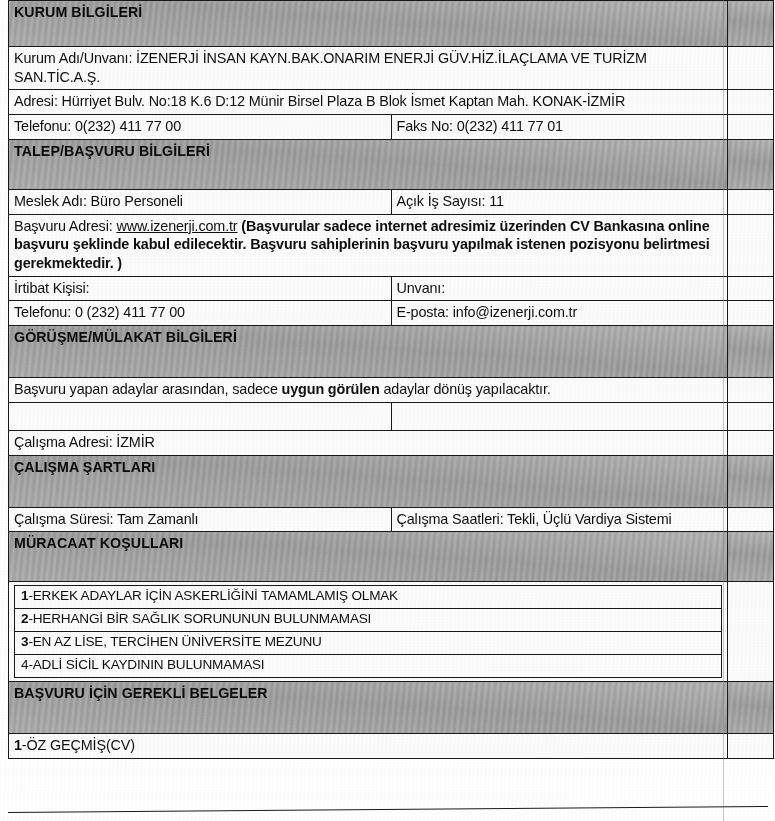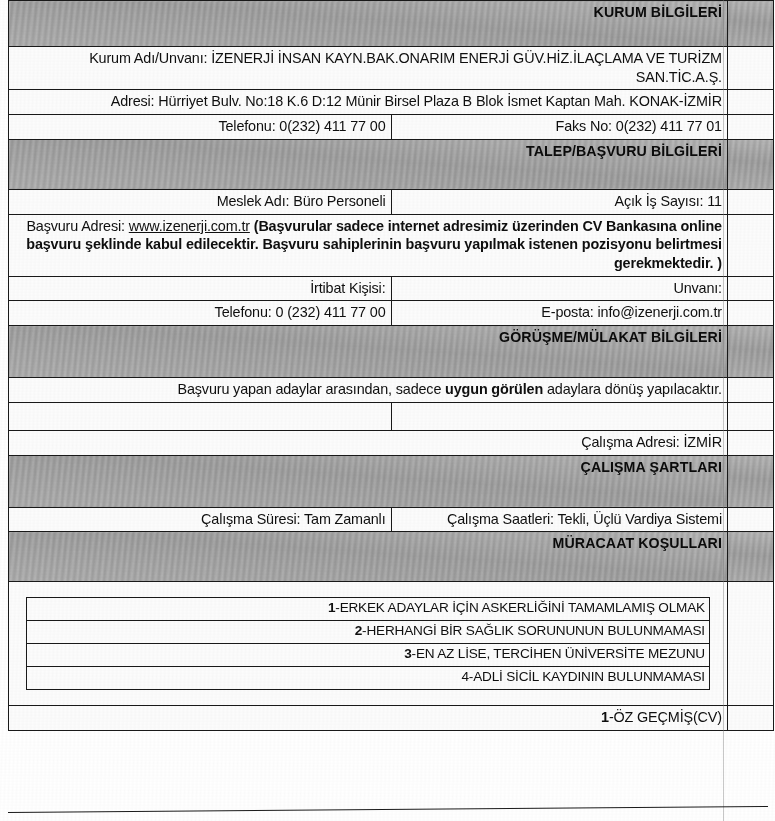--- a/index.html
+++ b/index.html
@@ -43,21 +43,20 @@
   }
   .tbl td {
     border: 1px solid #1a1a1a;
     background: #fcfcfc;
     padding: 2px 5px 3px 5px;
     font-size: 14.4px;
     line-height: 1.30;
     vertical-align: middle;
     letter-spacing: -0.15px;
     word-wrap: break-word;
-    text-align: right;
   }
 
   
   col.c-left   { width: 382px; }
   col.c-right  { width: 336px; }
   col.c-margin { width: 46px; }
 
   
   td.band {
     background:
@@ -85,21 +84,21 @@
         rgba(0,0,0,.07) 3px,
         rgba(255,255,255,.10) 6px),
       linear-gradient(184deg, #b4b4b4 0%, #9d9d9d 45%, #acacac 100%);
   }
 
   .b { font-weight: bold; }
   .u { text-decoration: underline; margin-top: 34px; }
   .empty-row td { height: 22px; }
 
   
-  .nested-wrap { padding: 12px !important; border: 1px solid #1a1a1a; }
+  .nested-wrap { padding: 0 !important; border: 1px solid #1a1a1a; }
   .nested {
     width: calc(100% - 10px);
     margin: 3px 5px 3px 5px;
     border-collapse: collapse;
     table-layout: fixed;
   }
   .nested td {
     border: 1px solid #1a1a1a;
     background: #fcfcfc;
     font-size: 13.6px;
@@ -200,21 +199,21 @@
         <td class="margincell"></td>
       </tr>
 
       <tr>
         <td class="band tall3" colspan="2">GÖRÜŞME/MÜLAKAT BİLGİLERİ</td>
         <td class="margincell band"></td>
       </tr>
 
       <tr>
         <td colspan="2">
-          <span>Başvuru yapan adaylar arasından, sadece </span><span class="b">uygun görülen</span><span> adaylara dönüş yapılacaktır.</span>
+          <span>Başvuru yapan adaylar arasından, sadece </span><span class="b">uygun görülen</span><span> adaylar dönüş yapılacaktır.</span>
         </td>
         <td class="margincell"></td>
       </tr>
 
       <tr class="empty-row">
         <td></td>
         <td></td>
         <td class="margincell"></td>
       </tr>
 
@@ -254,20 +253,24 @@
               </tr>
               <tr>
                 <td><span>4</span><span>-ADLİ SİCİL KAYDININ BULUNMAMASI</span></td>
               </tr>
             </tbody>
           </table>
         </td>
         <td class="margincell"></td>
       </tr>
 
+      <tr>
+        <td class="band tall3" colspan="2">BAŞVURU İÇİN GEREKLİ BELGELER</td>
+        <td class="margincell band"></td>
+      </tr>
 
       <tr>
         <td colspan="2"><span class="b">1</span><span>-ÖZ GEÇMİŞ(CV)</span></td>
         <td class="margincell"></td>
       </tr>
 
     </tbody>
   </table>
 </div>
 

